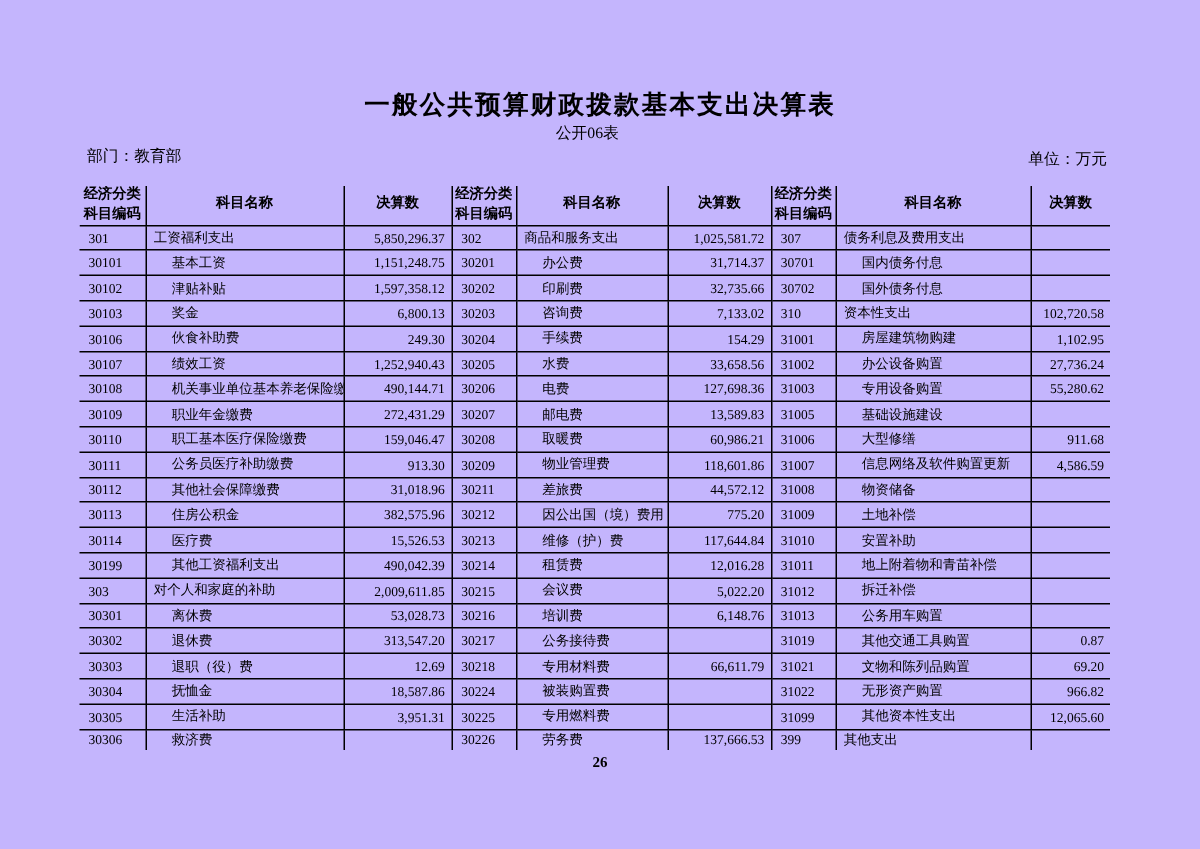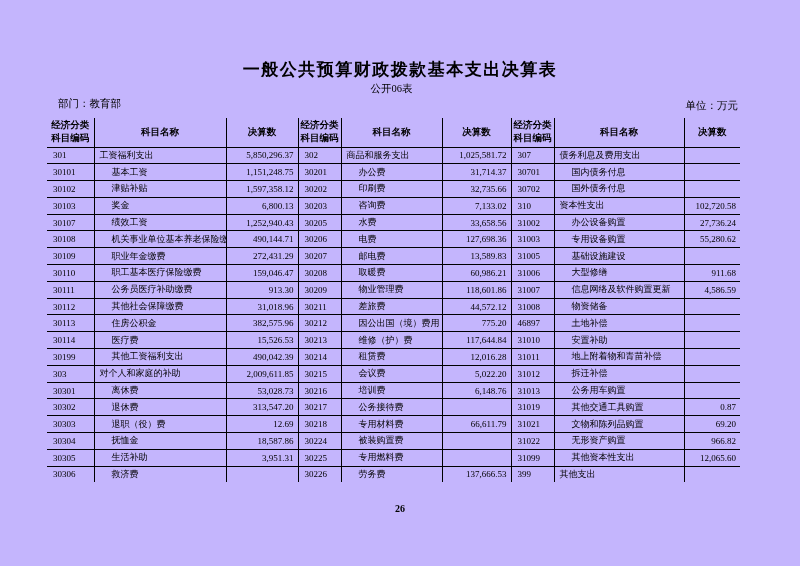--- a/index.html
+++ b/index.html
@@ -40,21 +40,21 @@
     width: 693px;
     text-align: right;
     font-size: 10.5px;
   }
   table.budget-table {
     position: absolute;
     top: 116px; left: 45px;
     width: 695px;
     border-collapse: collapse;
     table-layout: fixed;
-    border: 2px solid #c4b5fd;
+    border: 8px solid #c4b5fd;
   }
   .budget-table th, .budget-table td {
     border: 1px solid #000000;
     font-size: 9px;
     padding: 0;
     overflow: hidden;
     white-space: nowrap;
     vertical-align: middle;
   }
   .budget-table thead th {
@@ -157,20 +157,31 @@
           <td class="name indent">奖金</td>
           <td class="value">6,800.13</td>
           <td class="code">30203</td>
           <td class="name indent">咨询费</td>
           <td class="value">7,133.02</td>
           <td class="code">310</td>
           <td class="name">资本性支出</td>
           <td class="value">102,720.58</td>
         </tr>
         <tr>
+          <td class="code">30106</td>
+          <td class="name indent">伙食补助费</td>
+          <td class="value">249.30</td>
+          <td class="code">30204</td>
+          <td class="name indent">手续费</td>
+          <td class="value">154.29</td>
+          <td class="code">31001</td>
+          <td class="name indent">房屋建筑物购建</td>
+          <td class="value">1,102.95</td>
+        </tr>
+        <tr>
           <td class="code">30107</td>
           <td class="name indent">绩效工资</td>
           <td class="value">1,252,940.43</td>
           <td class="code">30205</td>
           <td class="name indent">水费</td>
           <td class="value">33,658.56</td>
           <td class="code">31002</td>
           <td class="name indent">办公设备购置</td>
           <td class="value">27,736.24</td>
         </tr>
@@ -229,21 +240,21 @@
           <td class="name indent">物资储备</td>
           <td class="value"></td>
         </tr>
         <tr>
           <td class="code">30113</td>
           <td class="name indent">住房公积金</td>
           <td class="value">382,575.96</td>
           <td class="code">30212</td>
           <td class="name indent">因公出国（境）费用</td>
           <td class="value">775.20</td>
-          <td class="code">46897</td>
+          <td class="code">31009</td>
           <td class="name indent">土地补偿</td>
           <td class="value"></td>
         </tr>
         <tr>
           <td class="code">30114</td>
           <td class="name indent">医疗费</td>
           <td class="value">15,526.53</td>
           <td class="code">30213</td>
           <td class="name indent">维修（护）费</td>
           <td class="value">117,644.84</td>

